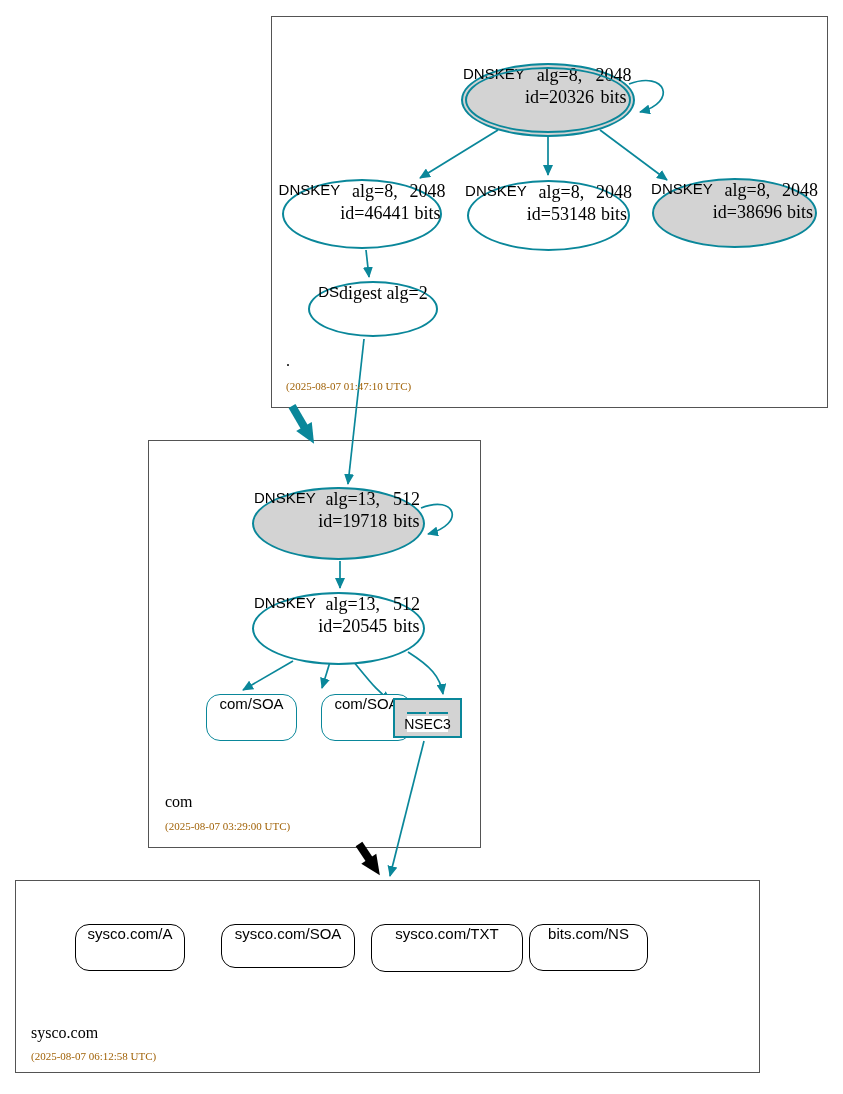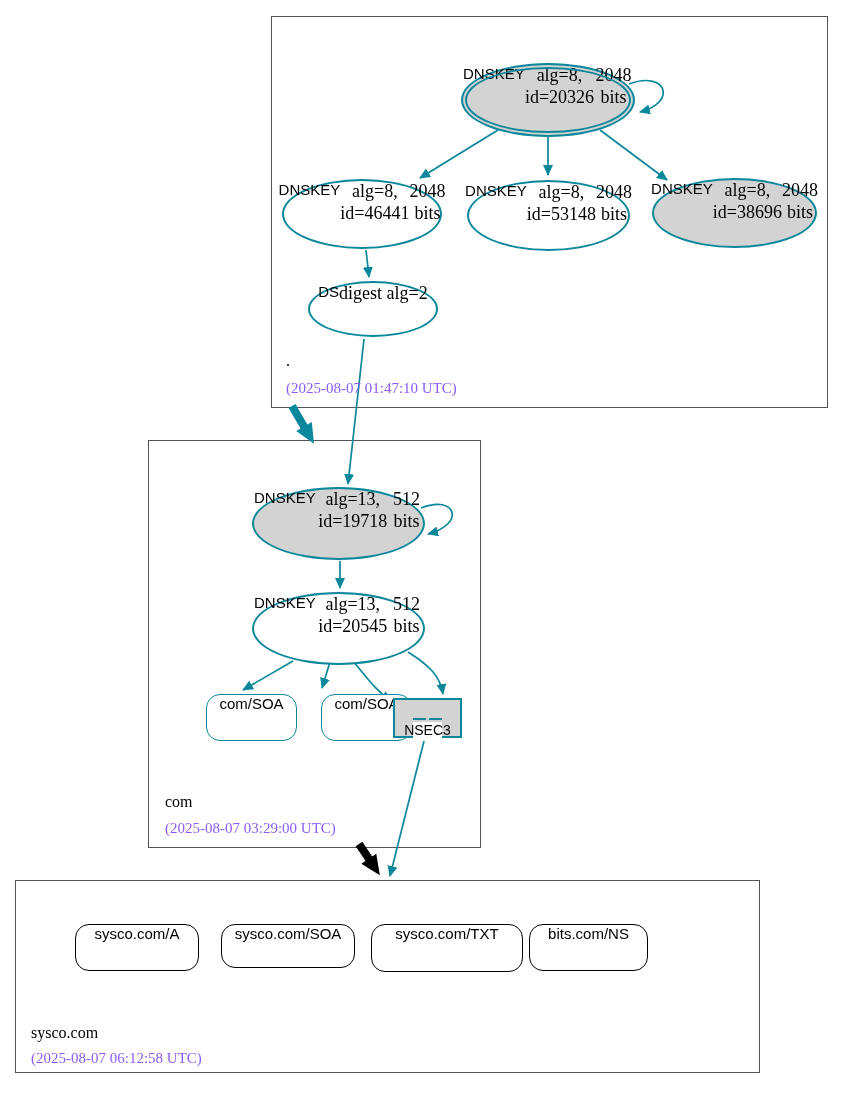--- a/index.html
+++ b/index.html
@@ -15,22 +15,22 @@
   .edges{position:absolute;left:0;top:0;z-index:1;}
   .zone-box{
     position:absolute;border:1px solid var(--boxborder);background:transparent;
     box-sizing:border-box;z-index:0;
   }
   .zone-label{
     position:absolute;z-index:2;color:#000;font-family:"Liberation Serif",serif;
     font-size:16px;white-space:nowrap;
   }
   .zone-ts{
-    position:absolute;z-index:2;color:#8b5cf6;font-family:"Liberation Serif",serif;
-    font-size:15px;white-space:nowrap;text-align:center;
+    position:absolute;z-index:2;color:#a16207;font-family:"Liberation Serif",serif;
+    font-size:11px;white-space:nowrap;text-align:center;
   }
   .node{
     position:absolute;z-index:3;box-sizing:border-box;display:flex;
     align-items:flex-start;justify-content:center;
     text-align:center;color:#000;cursor:pointer;
   }
   .ellipse{border:2px solid var(--teal);border-radius:50%;background:#fff;}
   .ellipse.gray{background:var(--gray);}
   .double::before{
     content:"";position:absolute;inset:2px;border:2px solid var(--teal);
@@ -38,21 +38,21 @@
   }
   .ntitle{font-family:"Liberation Sans",sans-serif;font-size:15px;line-height:1.15;}
   .ndetail{font-family:Liberation Serif, serif;font-size:18px;line-height:1.2;}
   .rrset{
     border:1.8px solid var(--teal);border-radius:14px;background:#fff;
     font-family:"Liberation Sans",sans-serif;font-size:15px;margin-left:48px;
   }
   .rrset.insecure{border-color:#000;}
   .nsec3{
     border:2.5px solid var(--teal);background:var(--gray);
-    display:flex;flex-direction:column;padding:18px;gap:2px;
+    display:flex;flex-direction:column;padding:12px;gap:2px;
     align-items:stretch;justify-content:flex-start;
   }
   .nsec3-cells{display:flex;gap:3px;height:9px;}
   .nsec3-cell{flex:1;border:1.5px solid var(--teal);background:var(--gray);box-sizing:border-box;}
   .nsec3-label{
     flex:1;background:#fff;display:flex;align-items:center;justify-content:center;
     font-family:"Liberation Sans",sans-serif;font-size:14px;color:#000;
   }
 </style>
 </head>
@@ -152,21 +152,21 @@
     <div class="nsec3-cells">
       <div class="nsec3-cell"></div>
       <div class="nsec3-cell"></div>
     </div>
     <div class="nsec3-label">NSEC3</div>
   </div>
 
   <div class="zone-label" style="left:165px;top:793px">com</div>
   <div class="zone-ts" style="left:165px;top:820px">(2025-08-07 03:29:00 UTC)</div>
 
-  <div class="node rrset insecure" style="left:27px;top:924px;width:124px;height:47px">
+  <div class="node rrset insecure" style="left:27px;top:924px;width:110px;height:47px">
     <div>sysco.com/A</div>
   </div>
   <div class="node rrset insecure" style="left:173px;top:924px;width:134px;height:44px">
     <div>sysco.com/SOA</div>
   </div>
   <div class="node rrset insecure" style="left:323px;top:924px;width:152px;height:48px">
     <div>sysco.com/TXT</div>
   </div>
   <div class="node rrset insecure" style="left:481px;top:924px;width:119px;height:47px">
     <div>bits.com/NS</div>

